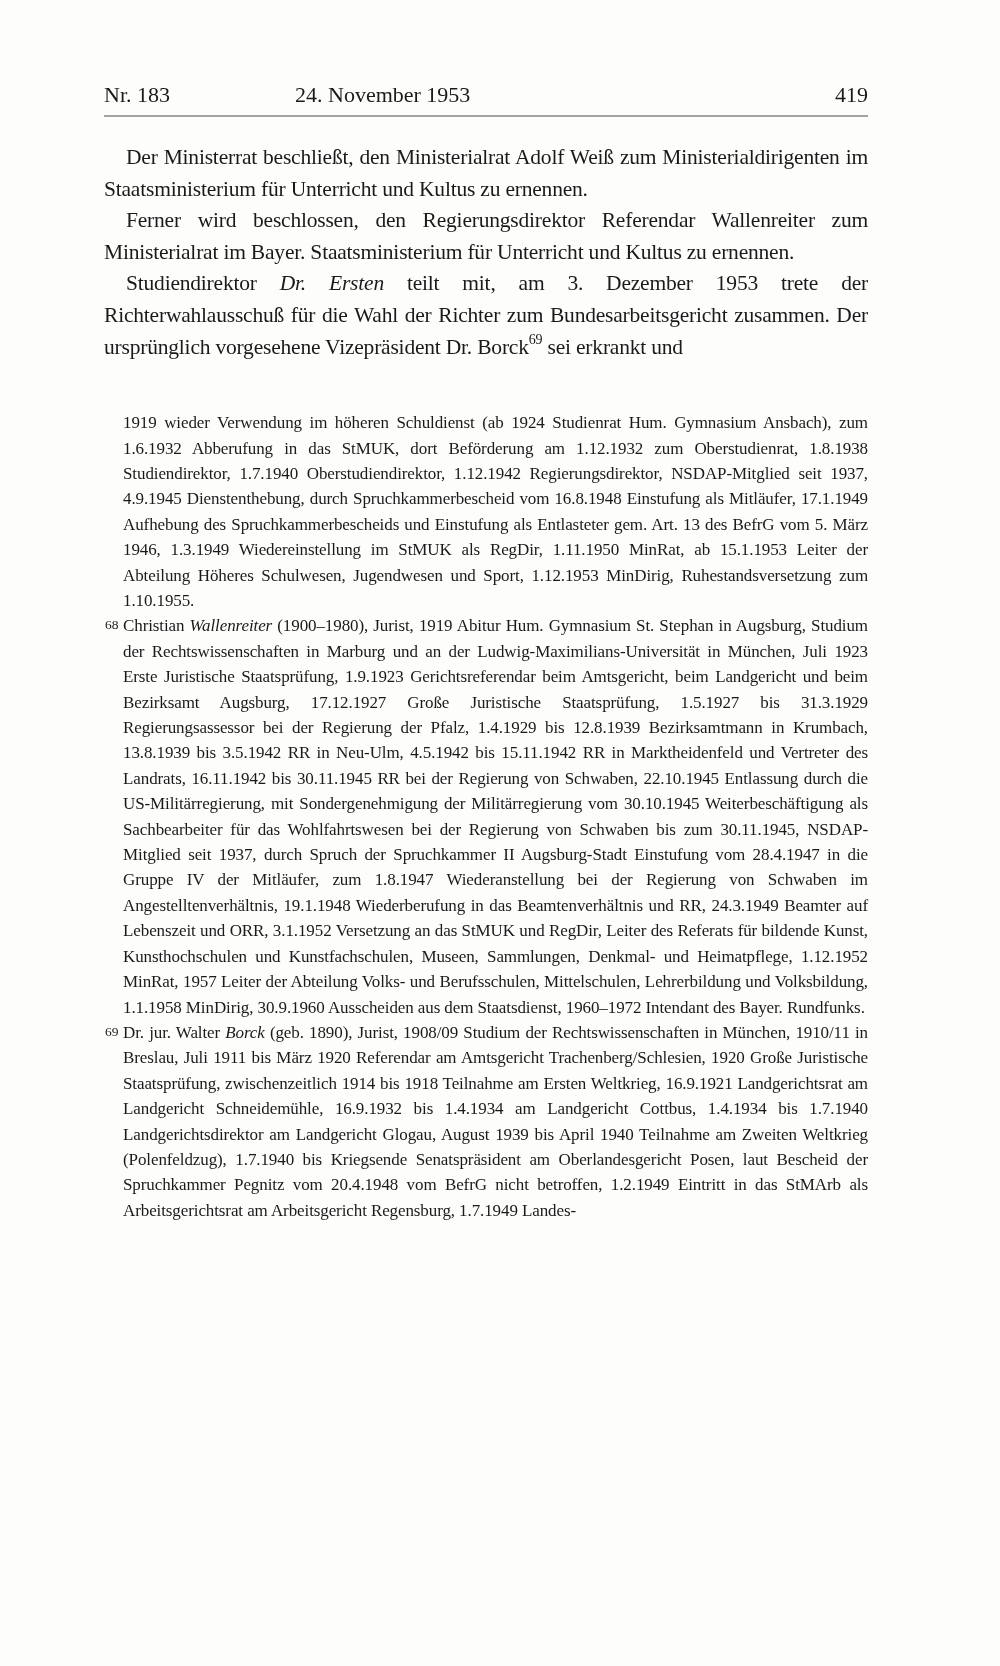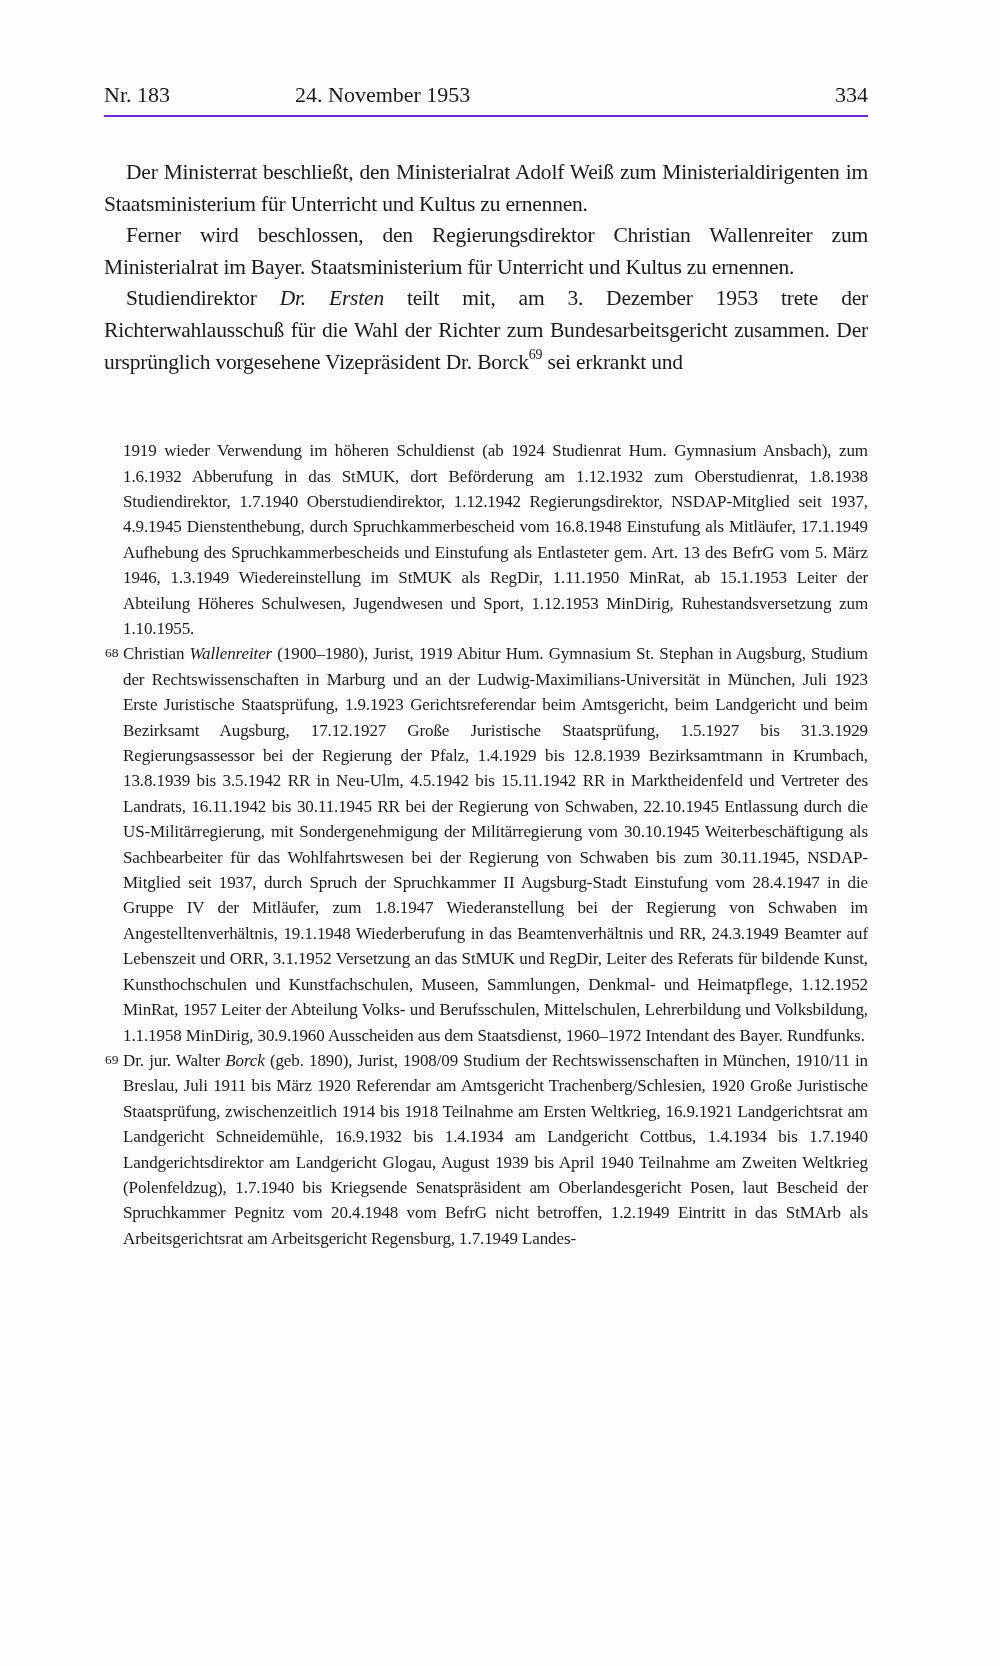--- a/index.html
+++ b/index.html
@@ -15,49 +15,49 @@
     padding: 82px 132px 0 104px;
     overflow: hidden;
   }
   
   .header {
     display: flex;
     align-items: baseline;
     font-size: 22px;
     line-height: 26px;
     padding-bottom: 7px;
-    border-bottom: 2px solid #6d28d9;
+    border-bottom: 2px solid #a3a3a3;
   }
   .header .h-left  { flex: 1; text-align: left; }
   .header .h-mid   { flex: 2; }
   .header .h-right { flex: 1; text-align: right; }
 
   
   .body-text {
-    margin-top: 40px;
+    margin-top: 25px;
     width: 764px;
     font-size: 21.5px;
     line-height: 31.6px;
     text-align: justify;
     letter-spacing: -0.2px;
   }
   .body-text p { margin: 0; }
   .body-text p.indent { text-indent: 22px; }
   .body-text sup {
     font-size: 14px;
     line-height: 0;
     position: relative;
     top: -1px;
     vertical-align: super;
   }
   .i { font-style: italic; }
 
   
   .footnotes {
-    margin-top: 60px;
+    margin-top: 47px;
     width: 745px;
     margin-left: 19px;
     font-size: 17px;
     line-height: 25.4px;
     text-align: justify;
     letter-spacing: -0.1px;
   }
   .footnote { position: relative; margin: 0; }
   .fn-num {
     position: absolute;
@@ -68,26 +68,26 @@
   }
 </style>
 </head>
 <body>
 
 <div class="page" style="background: rgb(253, 253, 252); color: rgb(26, 26, 26);">
 
   <div class="header">
     <span class="h-left">Nr. 183</span>
     <span class="h-mid">24. November 1953</span>
-    <span class="h-right">334</span>
+    <span class="h-right">419</span>
   </div>
 
   <div class="body-text">
     <p class="indent"><span>Der Ministerrat beschließt, den Ministerialrat Adolf Weiß zum Ministerialdirigenten im Staatsministerium für Unterricht und Kultus zu ernennen.</span></p>
-    <p class="indent"><span>Ferner wird beschlossen, den Regierungsdirektor Christian Wallenreiter zum Ministerialrat im Bayer. Staatsministerium für Unterricht und Kultus zu ernennen.</span></p>
+    <p class="indent"><span>Ferner wird beschlossen, den Regierungsdirektor Referendar Wallenreiter zum Ministerialrat im Bayer. Staatsministerium für Unterricht und Kultus zu ernennen.</span></p>
     <p class="indent"><span>Studiendirektor </span><span class="i">Dr. Ersten</span><span> teilt mit, am 3. Dezember 1953 trete der Richterwahlausschuß für die Wahl der Richter zum Bundesarbeitsgericht zusammen. Der ursprünglich vorgesehene Vizepräsident Dr. Borck</span><sup>69</sup><span> sei erkrankt und</span></p>
   </div>
 
   <div class="footnotes">
     <div class="footnote">
       <span class="fn-num"></span>
       <span class="fn-text"><span>1919 wieder Verwendung im höheren Schuldienst (ab 1924 Studienrat Hum. Gymnasium Ansbach), zum 1.6.1932 Abberufung in das StMUK, dort Beförderung am 1.12.1932 zum Oberstudienrat, 1.8.1938 Studiendirektor, 1.7.1940 Oberstudiendirektor, 1.12.1942 Regierungsdirektor, NSDAP-Mitglied seit 1937, 4.9.1945 Dienstenthebung, durch Spruchkammerbescheid vom 16.8.1948 Einstufung als Mitläufer, 17.1.1949 Aufhebung des Spruchkammerbescheids und Einstufung als Entlasteter gem. Art. 13 des BefrG vom 5. März 1946, 1.3.1949 Wiedereinstellung im StMUK als RegDir, 1.11.1950 MinRat, ab 15.1.1953 Leiter der Abteilung Höheres Schulwesen, Jugendwesen und Sport, 1.12.1953 MinDirig, Ruhestandsversetzung zum 1.10.1955.</span></span>
     </div>
     <div class="footnote">
       <span class="fn-num">68</span>

